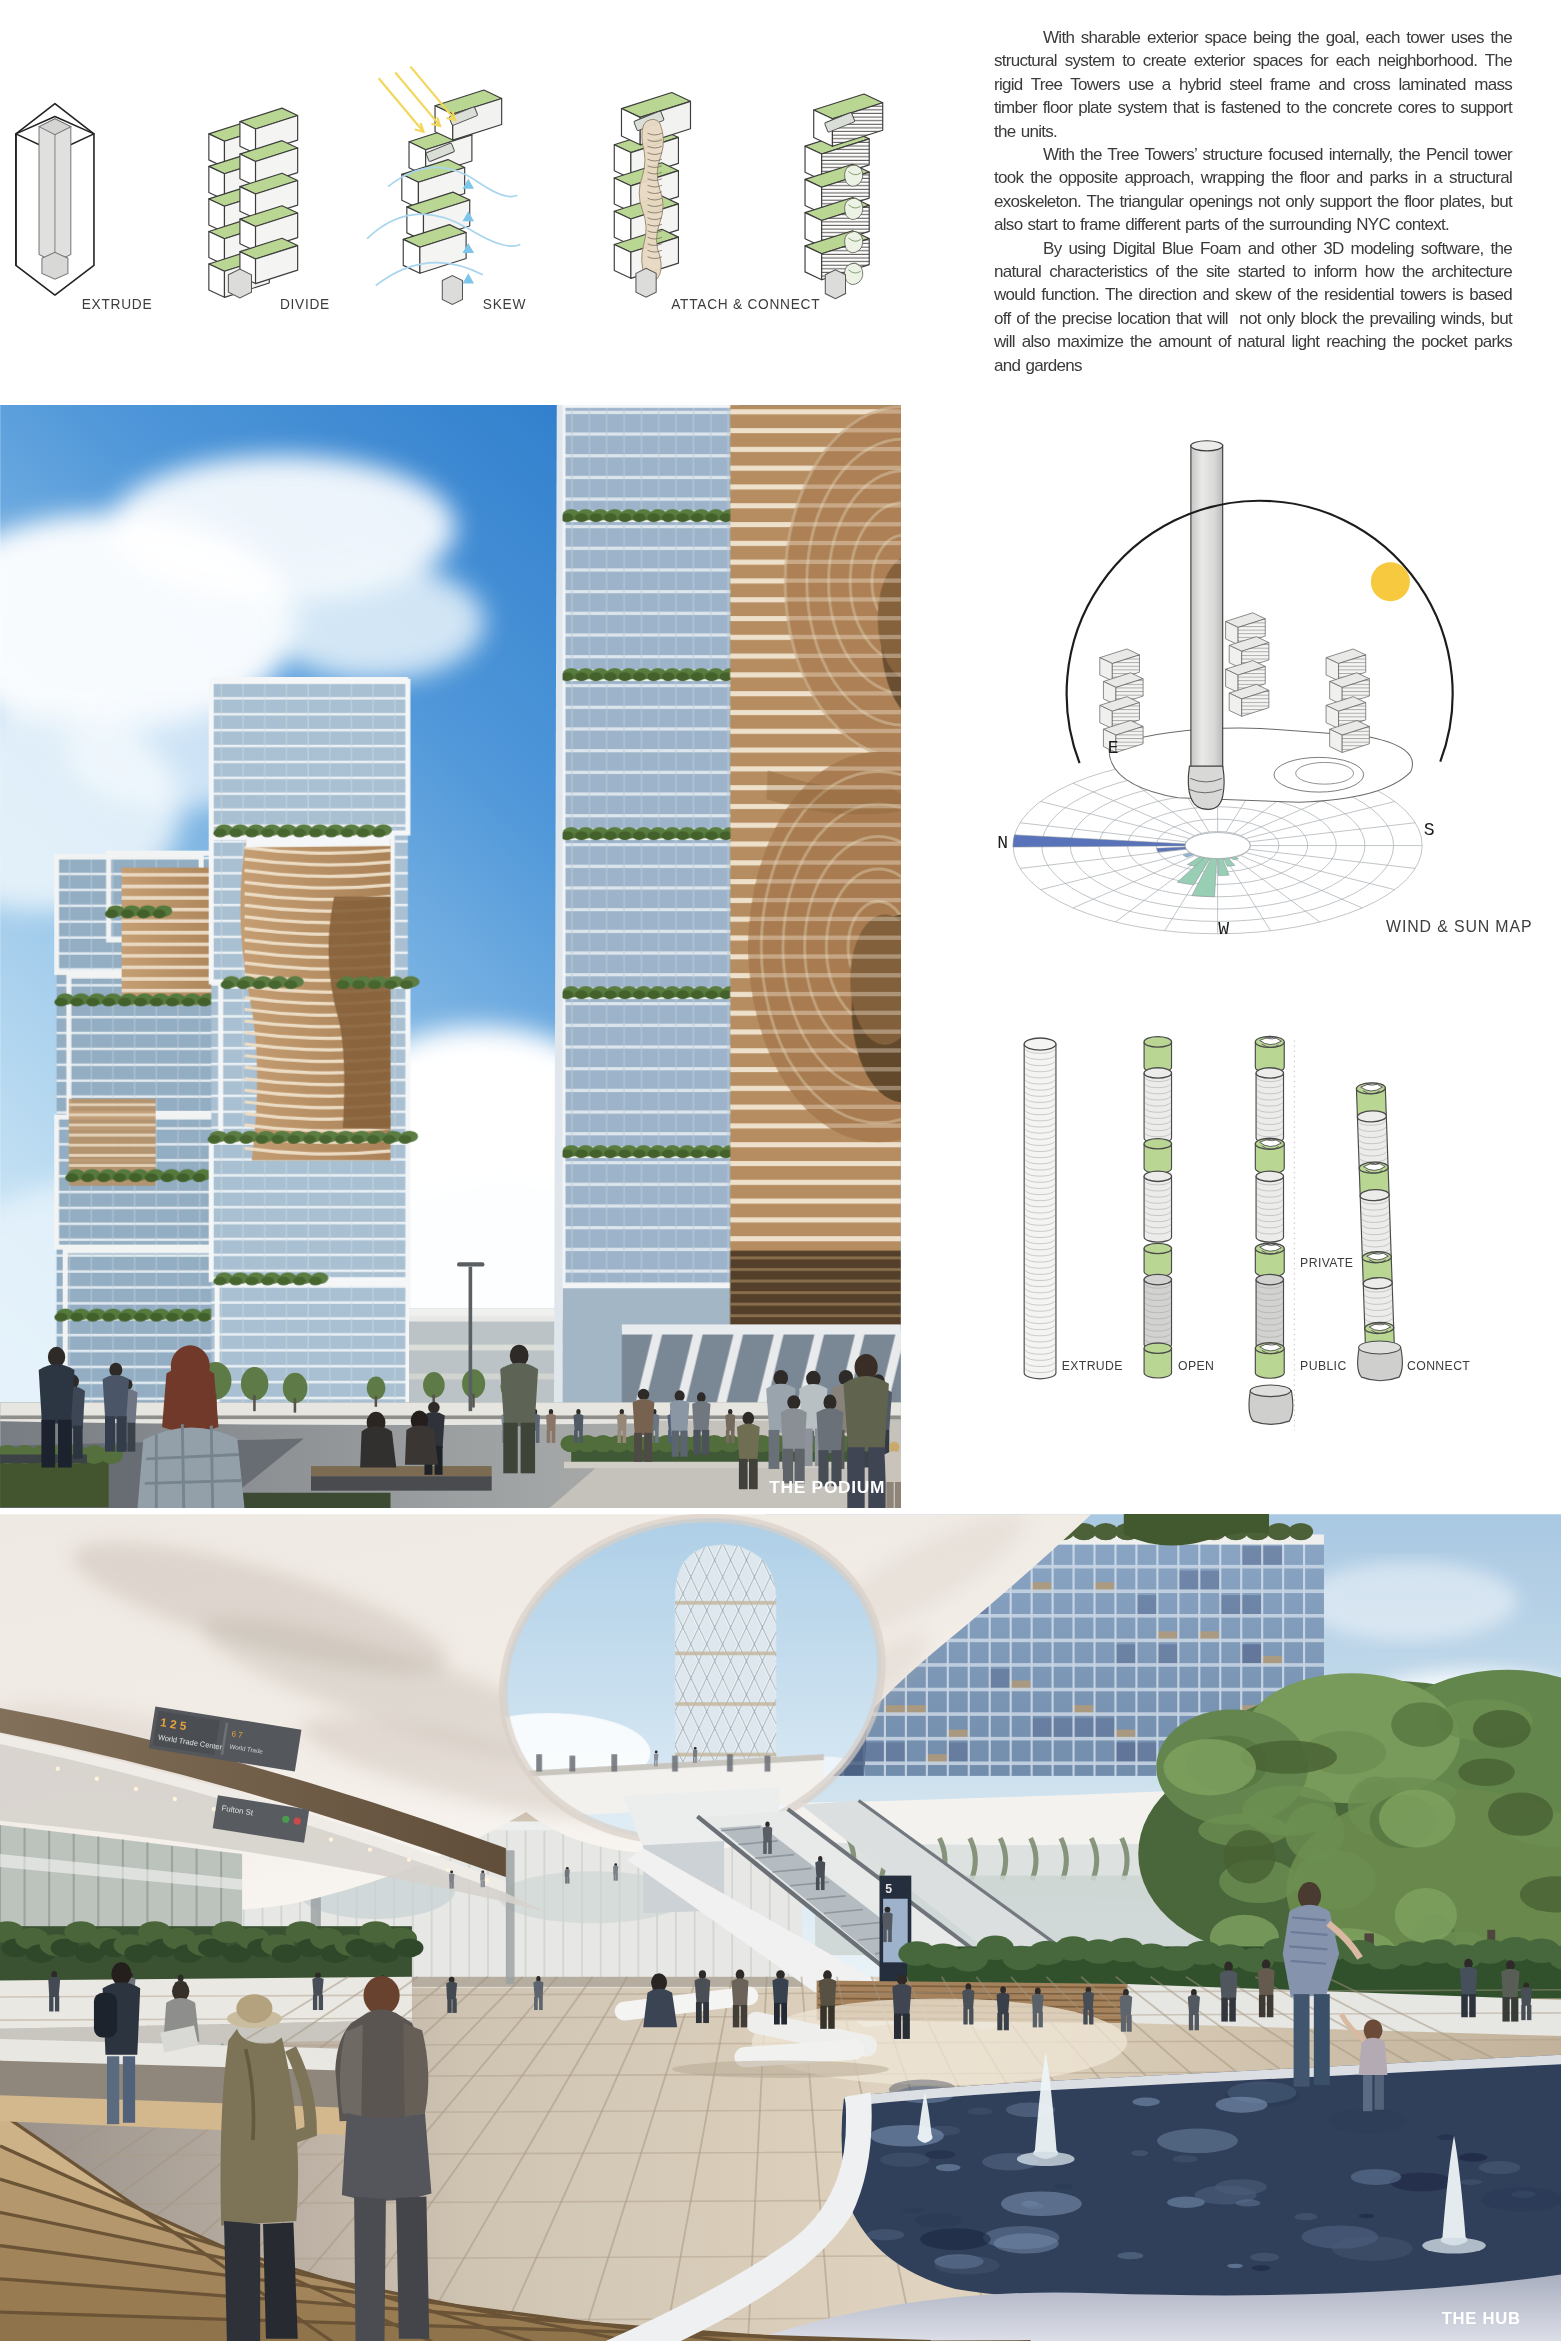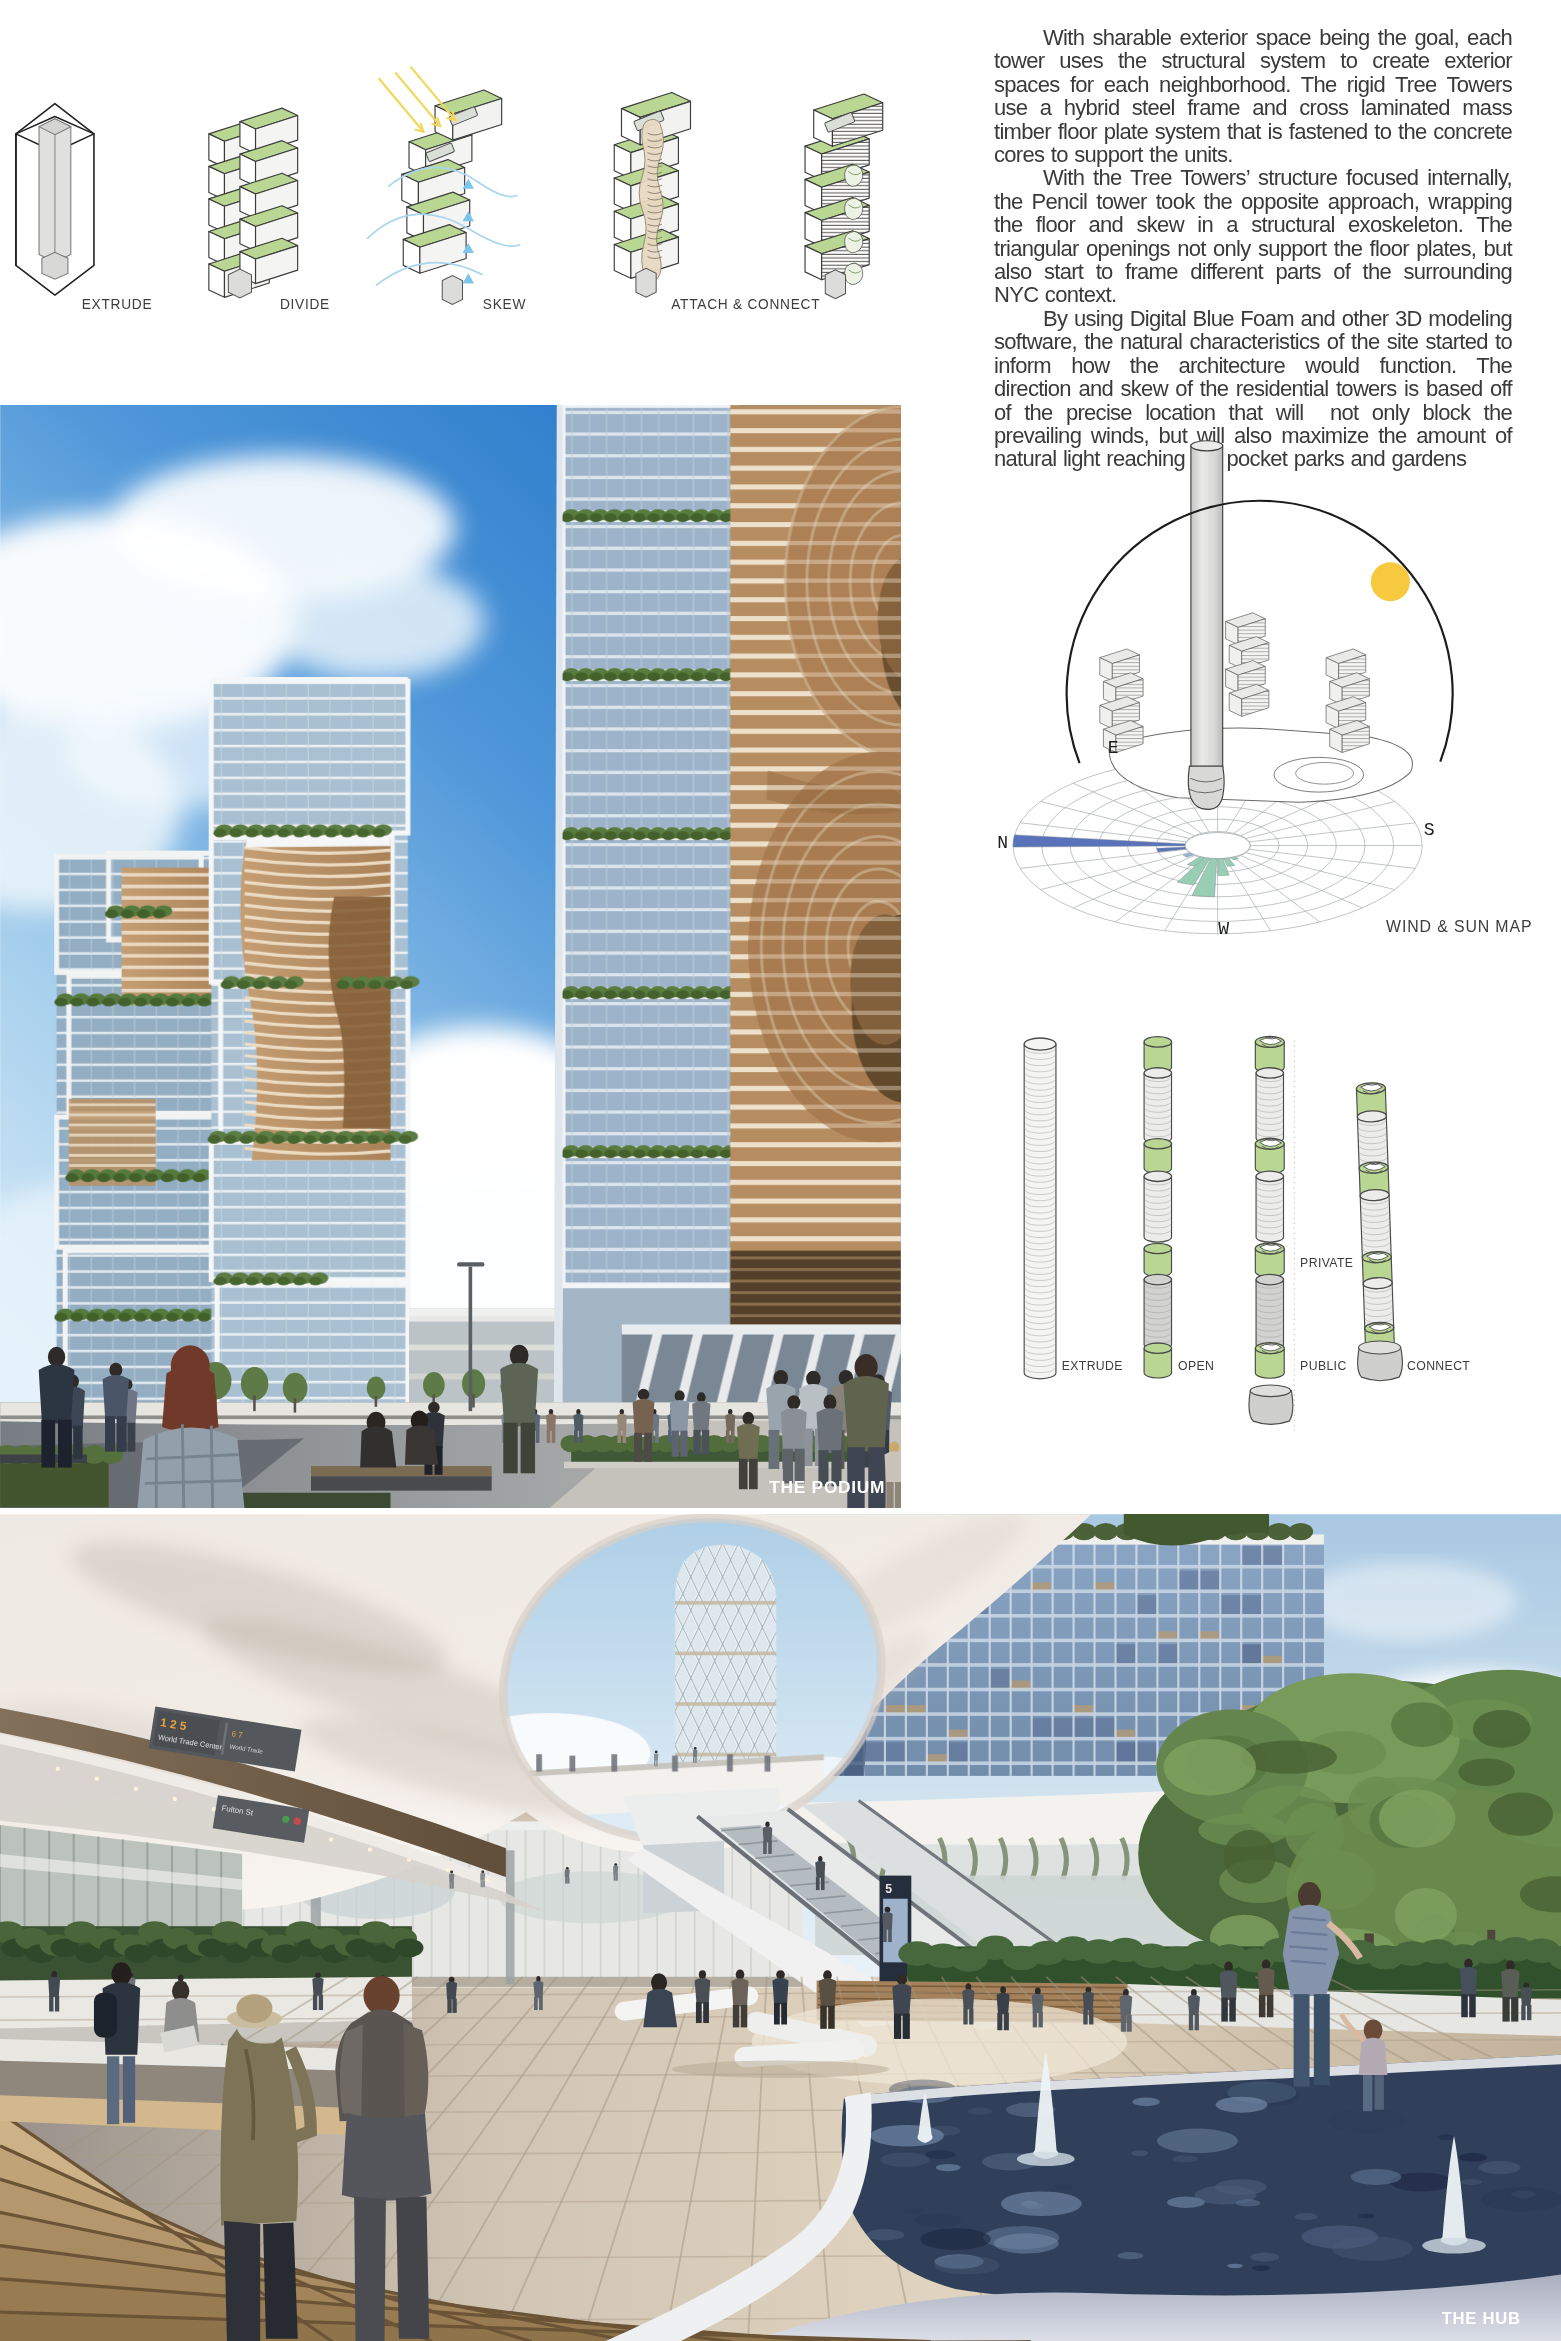--- a/index.html
+++ b/index.html
@@ -157,23 +157,23 @@
       <path d="M1172,368 q12,-9 20,2 q5,12 -3,20 q-11,8 -18,-2 q-5,-12 1,-20Z" fill="#edf3e4" stroke="#4a4a4a" stroke-width="1"></path>
       <path d="M1174,373 q9,8 17,2 M1177,365 q8,-3 12,3" fill="none" stroke="#5a7a46" stroke-width="1"></path>
       <polygon points="1142.0,380.0 1156.0,373.0 1170.0,380.0 1170.0,406.0 1156.0,413.0 1142.0,406.0" fill="#dcdcda" stroke="#555" stroke-width="1.4"></polygon>
     </g>
     <text x="162" y="427" font-size="19" letter-spacing="1" fill="#3d3d3d" text-anchor="middle">EXTRUDE</text>
     <text x="422" y="427" font-size="19" letter-spacing="1" fill="#3d3d3d" text-anchor="middle">DIVIDE</text>
     <text x="698" y="427" font-size="19" letter-spacing="1" fill="#3d3d3d" text-anchor="middle">SKEW</text>
     <text x="1032" y="427" font-size="19" letter-spacing="1" fill="#3d3d3d" text-anchor="middle">ATTACH &amp; CONNECT</text>
   </svg>
 
-<div class="abs" style="left:994px;top:26px;width:518px;font-size:22px;line-height:23.4px;color:#3a3a3a;text-align:justify;letter-spacing:-0.7px;word-spacing:1.1px;">
+<div class="abs" style="left:994px;top:26px;width:518px;font-size:17px;line-height:23.4px;color:#3a3a3a;text-align:justify;letter-spacing:-0.7px;word-spacing:1.1px;">
 <div style="text-indent:49px;">With sharable exterior space being the goal, each tower uses the structural system to create exterior spaces for each neighborhood. The rigid Tree Towers use a hybrid steel frame and cross laminated mass timber floor plate system that is fastened to the concrete cores to support the units.</div>
-<div style="text-indent:49px;">With the Tree Towers’ structure focused internally, the Pencil tower took the opposite approach, wrapping the floor and skew in a structural exoskeleton. The triangular openings not only support the floor plates, but also start to frame different parts of the surrounding NYC context.</div>
+<div style="text-indent:49px;">With the Tree Towers’ structure focused internally, the Pencil tower took the opposite approach, wrapping the floor and parks in a structural exoskeleton. The triangular openings not only support the floor plates, but also start to frame different parts of the surrounding NYC context.</div>
 <div style="text-indent:49px;">By using Digital Blue Foam and other 3D modeling software, the natural characteristics of the site started to inform how the architecture would function. The direction and skew of the residential towers is based off of the precise location that will&nbsp; not only block the prevailing winds, but will also maximize the amount of natural light reaching the pocket parks and gardens</div>
 </div>
 
 <svg class="abs" style="left:961px;top:419px" width="600" height="564" viewBox="0 0 830 780">
     <defs>
       <linearGradient id="cyl" x1="0" y1="0" x2="1" y2="0">
         <stop offset="0" stop-color="#c6c6c4"></stop>
         <stop offset="0.35" stop-color="#e9e9e7"></stop>
         <stop offset="0.75" stop-color="#d8d8d6"></stop>
         <stop offset="1" stop-color="#b9b9b7"></stop>

